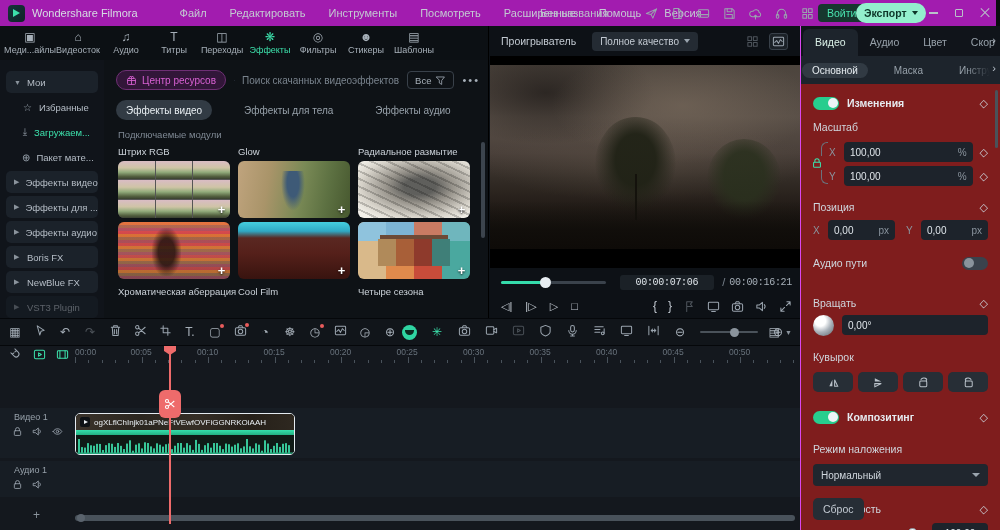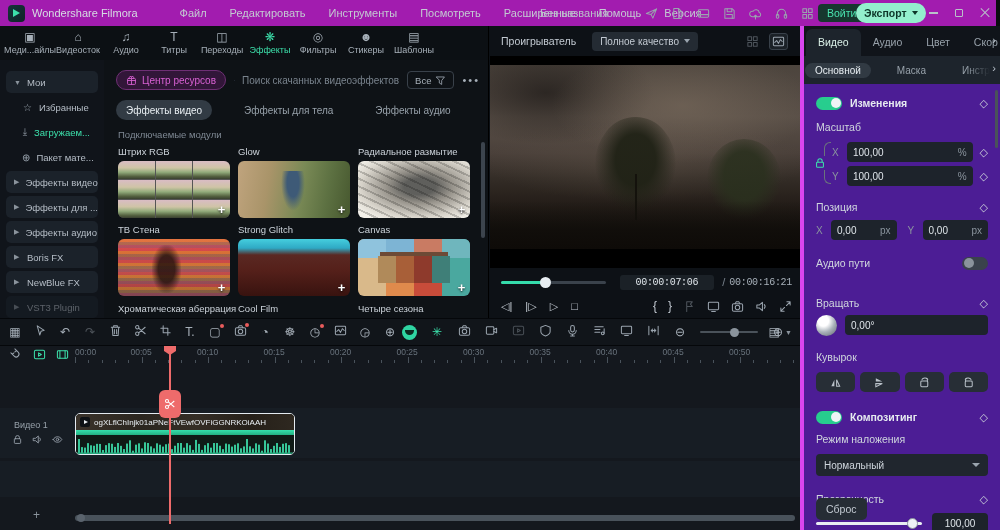--- a/index.html
+++ b/index.html
@@ -106,21 +106,21 @@
   .tc-sep{margin:0 4px 0 8px;color:#79838d;}
   .tc-tot{color:#a7b0b9;font-size:10px;font-family:"Liberation Mono",monospace;letter-spacing:-.3px;}
   .transport{position:absolute;left:12px;right:8px;top:268px;height:24px;display:flex;align-items:center;gap:13px;color:#c3cad2;}
   .tr-g{font-size:12px;display:flex;align-items:center;gap:13px;}
   .tr-right{margin-left:auto;display:flex;align-items:center;gap:11px;}
   .brk{font-size:12px;color:#c3cad2;}
   .stepi{display:flex;align-items:center;font-size:11px;}
   .stepi b{font-weight:400;}
 
   
-  #props{position:absolute;top:26px;left:800px;right:0;bottom:0;background:#4c1d95;border-left:4px solid #d946ef;}
+  #props{position:absolute;top:26px;left:800px;right:0;bottom:0;background:#7f1d1d;border-left:1px solid #d946ef;}
   .pp-tabs{display:flex;align-items:flex-end;height:30px;background:#10141a;padding-left:2px;position:relative;}
   .pp-tab{padding:7px 12px 8px;color:#97a1aa;font-size:10.5px;border-radius:6px 6px 0 0;}
   .pp-tab.act{background:#1d242c;color:#d9efe6;}
   .pp-chev{position:absolute;right:4px;top:8px;color:#b8c1ca;font-size:11px;}
   .pp-sub{display:flex;align-items:center;gap:16px;height:28px;padding-left:1px;position:relative;background:#1d242c;}
   .pp-stab{color:#97a1aa;font-size:10px;padding:2px 10px;border-radius:10px;white-space:nowrap;}
   .pp-stab.act{background:#313a43;color:#e8eef2;}
   .fade-r{position:absolute;right:0;top:0;bottom:0;width:34px;background:linear-gradient(90deg,rgba(29,36,44,0),#1d242c 70%);}
   .pp-body{position:absolute;left:0;right:0;top:58px;bottom:0;padding:8px 12px 0;}
   .rowh{display:flex;align-items:center;gap:8px;height:22px;}
@@ -168,21 +168,21 @@
   .trackmgr{position:absolute;right:8px;display:flex;align-items:center;gap:4px;}
 
   
   #timeline{position:absolute;top:346px;left:0;width:800px;bottom:0;background:#14181e;overflow:hidden;}
   .ruler{position:absolute;left:0;right:0;top:0;height:18px;}
   .ruler-ic{position:absolute;top:2px;display:flex;gap:10px;left:10px;align-items:center;}
   .tick{position:absolute;bottom:1px;width:1px;background:#49525b;}
   .tlab{position:absolute;top:1px;font-size:8.5px;color:#68727c;white-space:nowrap;}
   .band{position:absolute;left:0;right:0;background:#171d24;}
   .thead{position:absolute;left:0;width:75px;color:#8a939c;}
-  .thead .nm{font-size:9px;margin:12px 0 0 14px;color:#97a1aa;}
+  .thead .nm{font-size:9px;margin:4px 0 0 14px;color:#97a1aa;}
   .thead .ics{display:flex;gap:9px;margin:4px 0 0 12px;}
   .clip{position:absolute;left:75px;top:67px;width:220px;height:42px;border:1.5px solid #e4ebf1;border-radius:5px;overflow:hidden;background:#10181a;}
   .clip .nmbar{height:16px;display:flex;align-items:center;gap:4px;padding:0 4px;background:linear-gradient(90deg,#3a332b,#2b261f 30%,#352e26 55%,#262019 80%,#2e2820);}
   .clip .pb{width:10px;height:10px;border-radius:2px;background:#0e1216;position:relative;flex:0 0 auto;}
   .clip .pb:after{content:"";position:absolute;left:3.5px;top:2.5px;border-left:4px solid #e8eef2;border-top:2.5px solid transparent;border-bottom:2.5px solid transparent;}
   .clip .nm{color:#e8eef2;font-size:8px;white-space:nowrap;overflow:hidden;}
   .clip .teal{height:5px;background:linear-gradient(180deg,#36e0ac,#23b183);}
   .clip .wave{position:relative;height:19px;background:#0f1a16;}
   .playhead{position:absolute;top:0;bottom:6px;left:169px;width:2px;background:#ee6b6b;z-index:5;}
   .ph-top{position:absolute;top:0;left:-5px;width:12px;height:9px;background:#ee6b6b;clip-path:polygon(0 0,100% 0,100% 55%,50% 100%,0 55%);}
@@ -510,25 +510,20 @@
           <span></span>
           <i class="plus">+</i>
         </div>
       <div class="thumb th-vine">
           <i class="plus">+</i>
         </div>
       <div class="thumb th-canvas">
           <i class="plus">+</i>
         </div>
     </div>
-    <div class="grid-rowL" style="margin-top:6px">
-      <span>ТВ Стена</span>
-      <span>Strong Glitch</span>
-      <span>Canvas</span>
-    </div>
     <div class="grid-rowT">
       <div class="thumb th-chrom">
           <i class="plus">+</i>
         </div>
       <div class="thumb th-cool">
           <i class="plus">+</i>
         </div>
       <div class="thumb th-seasons">
           <i class="plus">+</i>
         </div>
@@ -708,21 +703,21 @@
             <svg style="transform:scaleX(-1)">
               <use href="#s-rot"></use>
             </svg>
           </span>
       </div>
       <div class="rowh" style="margin-top:14px">
         <span class="tgl"></span>
         <span class="blbl">Композитинг</span>
         <span class="kf">◇</span>
       </div>
-      <div class="rowh" style="margin-top:0">
+      <div class="rowh" style="margin-top:10px">
           <span class="slbl">Режим наложения</span>
         </div>
       <div class="drop">
           <span>Нормальный</span>
           <span class="car"></span>
         </div>
       <div class="rowh" style="margin-top:12px">
         <span class="slbl">Прозрачность</span>
         <span class="kf">◇</span>
       </div>
@@ -831,20 +826,31 @@
       <div class="nm">Видео 1</div>
       <div class="ics">
         <svg class="i sm">
             <use href="#s-lock"></use>
           </svg>
         <svg class="i sm">
             <use href="#s-speaker"></use>
           </svg>
         <svg class="i sm">
             <use href="#s-eye"></use>
+          </svg>
+      </div>
+    </div>
+    <div class="thead" style="top:115px;height:36px">
+      <div class="nm">Аудио 1</div>
+      <div class="ics">
+        <svg class="i sm">
+            <use href="#s-lock"></use>
+          </svg>
+        <svg class="i sm">
+            <use href="#s-speaker"></use>
           </svg>
       </div>
     </div>
 
     <div class="clip">
       <div class="nmbar">
         <span class="pb"></span>
         <span class="nm">ogXLflChInjk01aPNeFtVEwfOVFiGGNRKOiAAH</span>
       </div>
       <div class="teal"></div>

